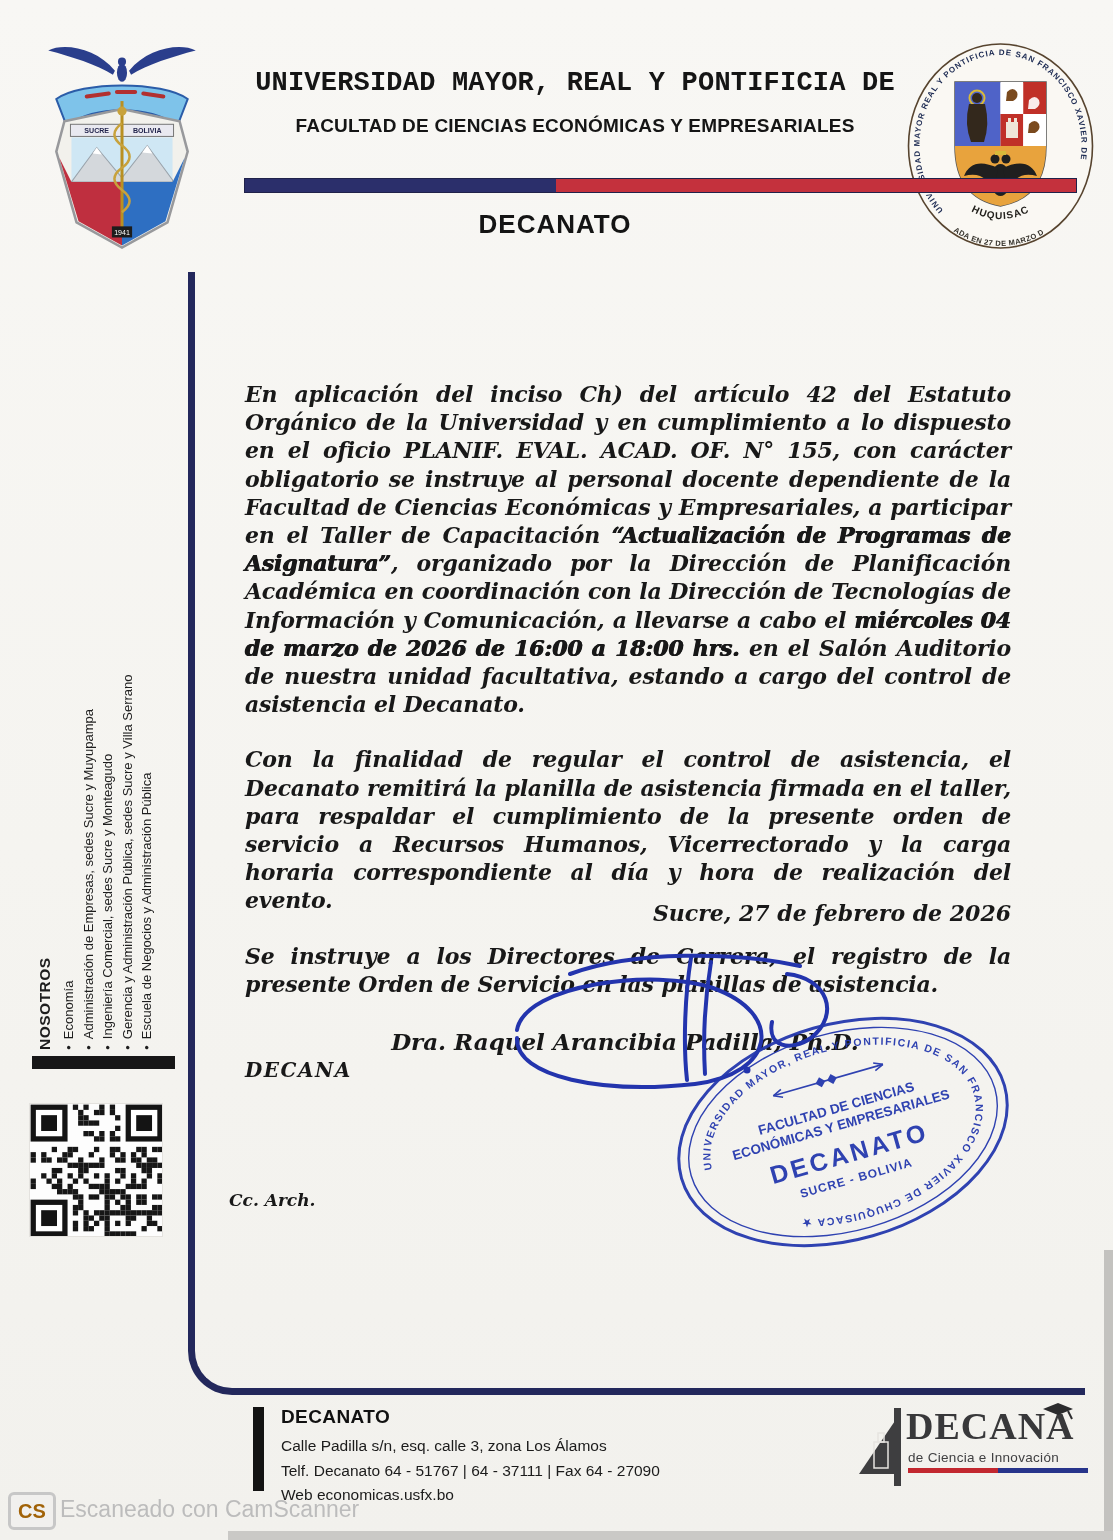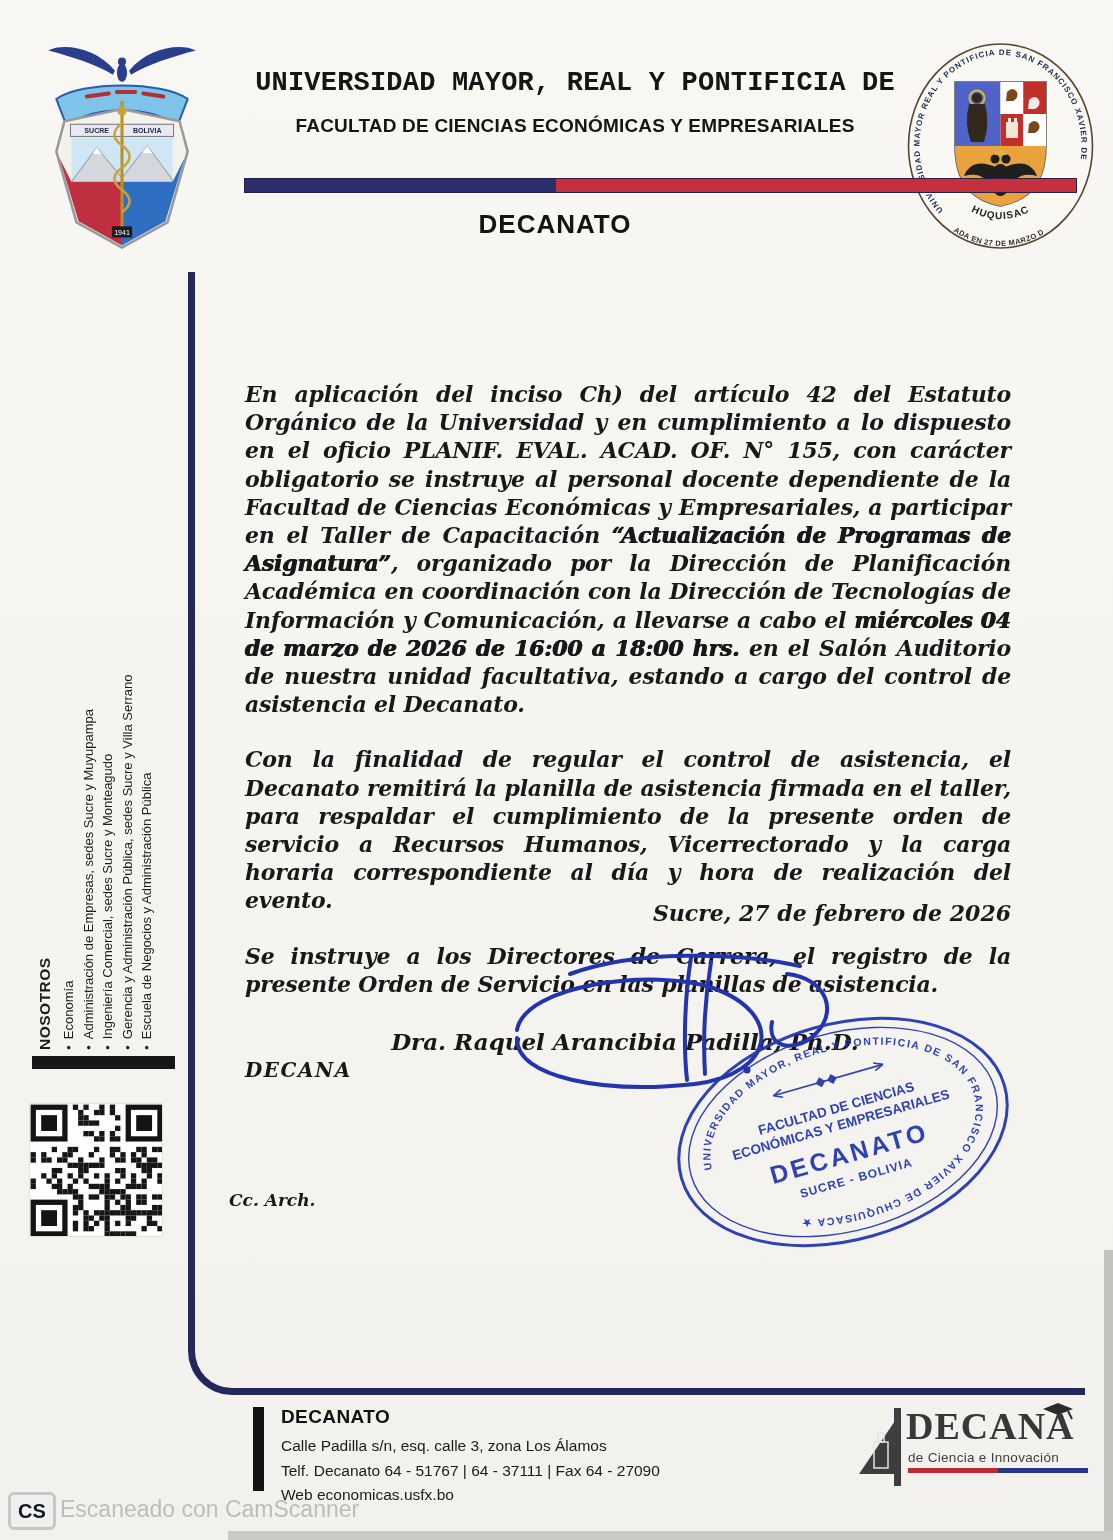--- a/index.html
+++ b/index.html
@@ -59,21 +59,21 @@
   
   .brand{left:856px;top:1402px;width:232px;height:92px;}
   .brand .name{position:absolute;left:50px;top:2px;font-family:"Liberation Serif",serif;
     font-weight:bold;font-size:38px;letter-spacing:1px;color:#38383a;}
   .brand .tag{position:absolute;left:52px;top:48px;font-size:13.5px;color:#404042;letter-spacing:.3px;}
   .brand .rule{position:absolute;left:52px;top:66px;width:180px;height:5px;
     background:linear-gradient(90deg,#c2272f 0 50%,#27348b 50%);}
 
   
   .cs-badge{left:8px;top:1492px;width:42px;height:32px;border:3px solid #c7c7c7;border-radius:6px;
-    color:#0f172a;font-size:20px;font-weight:bold;display:flex;align-items:center;justify-content:center;background:#f1f0ee;}
+    color:#a16207;font-size:20px;font-weight:bold;display:flex;align-items:center;justify-content:center;background:#f1f0ee;}
   .cs-label{left:60px;top:1496px;font-size:23px;color:#bcbcbc;}
 
   
   .edge-right{left:1104px;top:1250px;width:9px;height:290px;background:#c3c2bf;}
   .edge-bottom{left:228px;top:1531px;width:885px;height:9px;background:#cac9c6;}
 </style>
 </head>
 <body>
 
 <div class="page">

